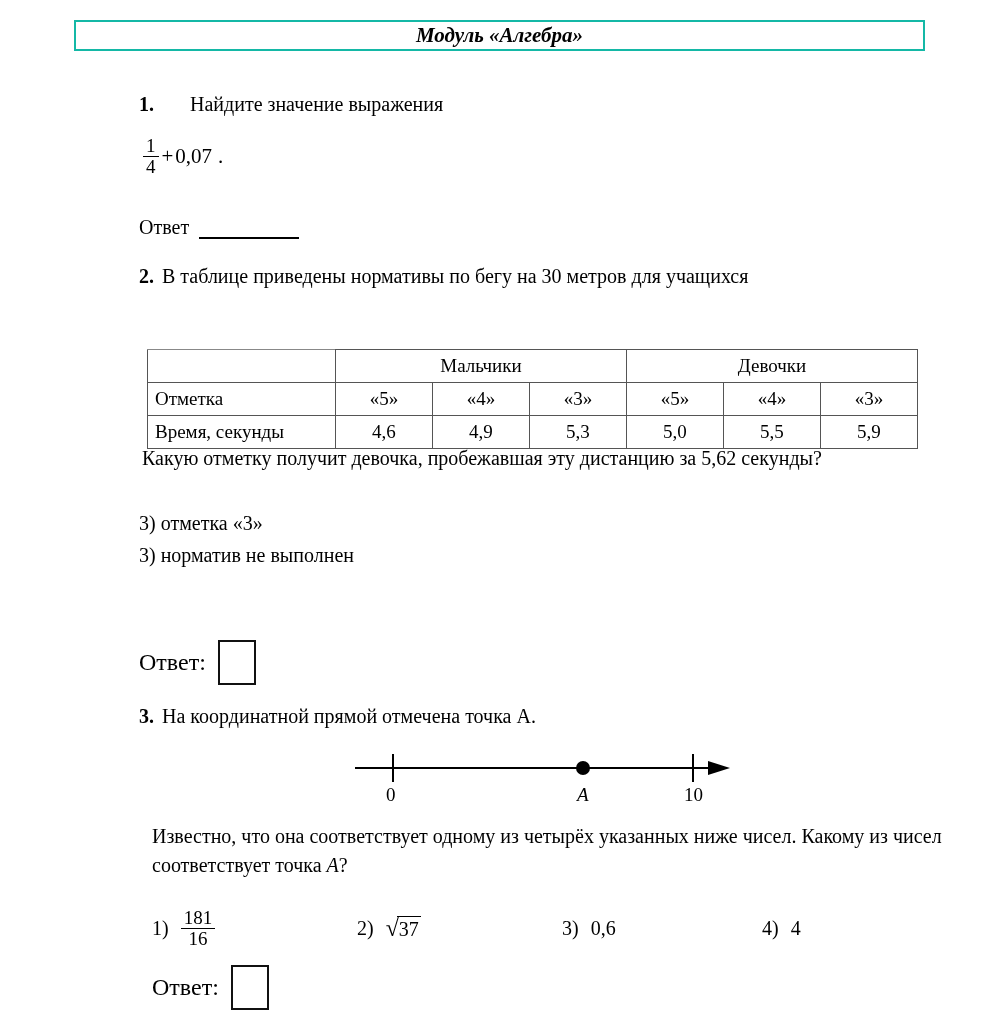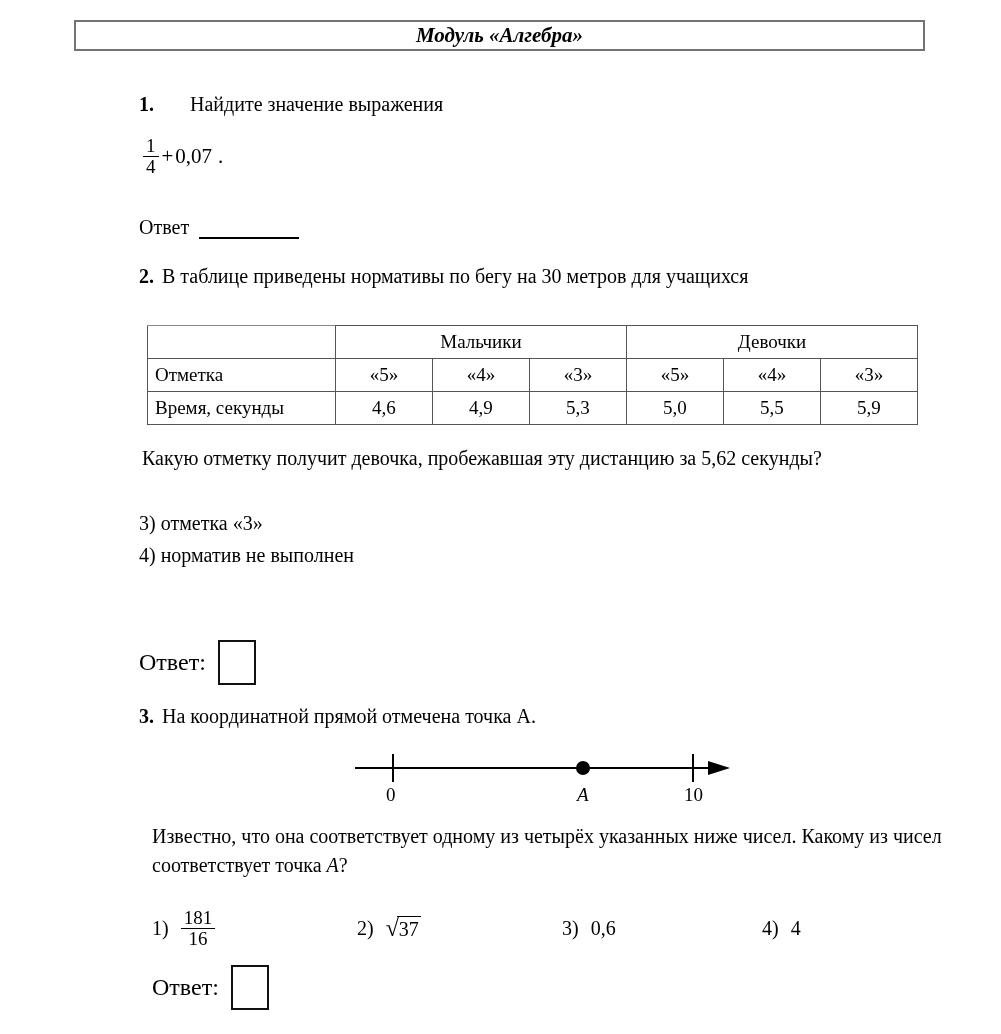--- a/index.html
+++ b/index.html
@@ -16,21 +16,21 @@
     overflow: hidden;
   }
 
   
   .header-box {
     position: absolute;
     left: 74px;
     top: 20px;
     width: 851px;
     height: 31px;
-    border: 2px solid #737373;
+    border: 2px solid #14b8a6;
     box-sizing: border-box;
     display: flex;
     align-items: center;
     justify-content: center;
   }
   .header-title {
     font-weight: bold;
     font-style: italic;
     font-size: 21px;
     letter-spacing: 0px;
@@ -101,21 +101,21 @@
     font-size: 20px;
     line-height: 1.42;
   }
   #task2-stem .task-num { margin-right: 8px; }
   #task2-stem .l2 { display: block; margin-left: 38px; }
 
   
   .norm-table {
     position: absolute;
     left: 147px;
-    top: 325px;
+    top: 349px;
     width: 771px;
     border-collapse: collapse;
     font-size: 19px;
   }
   .norm-table td {
     border: 1.3px solid #555;
     height: 32px;
     text-align: center;
     padding: 0;
     font-size: 19px;
@@ -286,21 +286,21 @@
   </tbody>
 </table>
 
 <div id="task2-question">
   <span class="indent">Какую отметку получит девочка, пробежавшая эту дистанцию за 5,62</span>
   <span>секунды?</span>
 </div>
 
 <div class="opt-list" id="task2-options">
   <div class="opt">3) отметка «3»</div>
-  <div class="opt">4) норматив не выполнен</div>
+  <div class="opt">3) норматив не выполнен</div>
 </div>
 
 <div class="answer-row" id="task2-answer">
   <span>Ответ:</span>
   <span class="answer-box"></span>
 </div>
 
 <div id="task3-stem">
   <span class="task-num">3.</span><span>На координатной прямой отмечена точка А.</span>
 </div>

